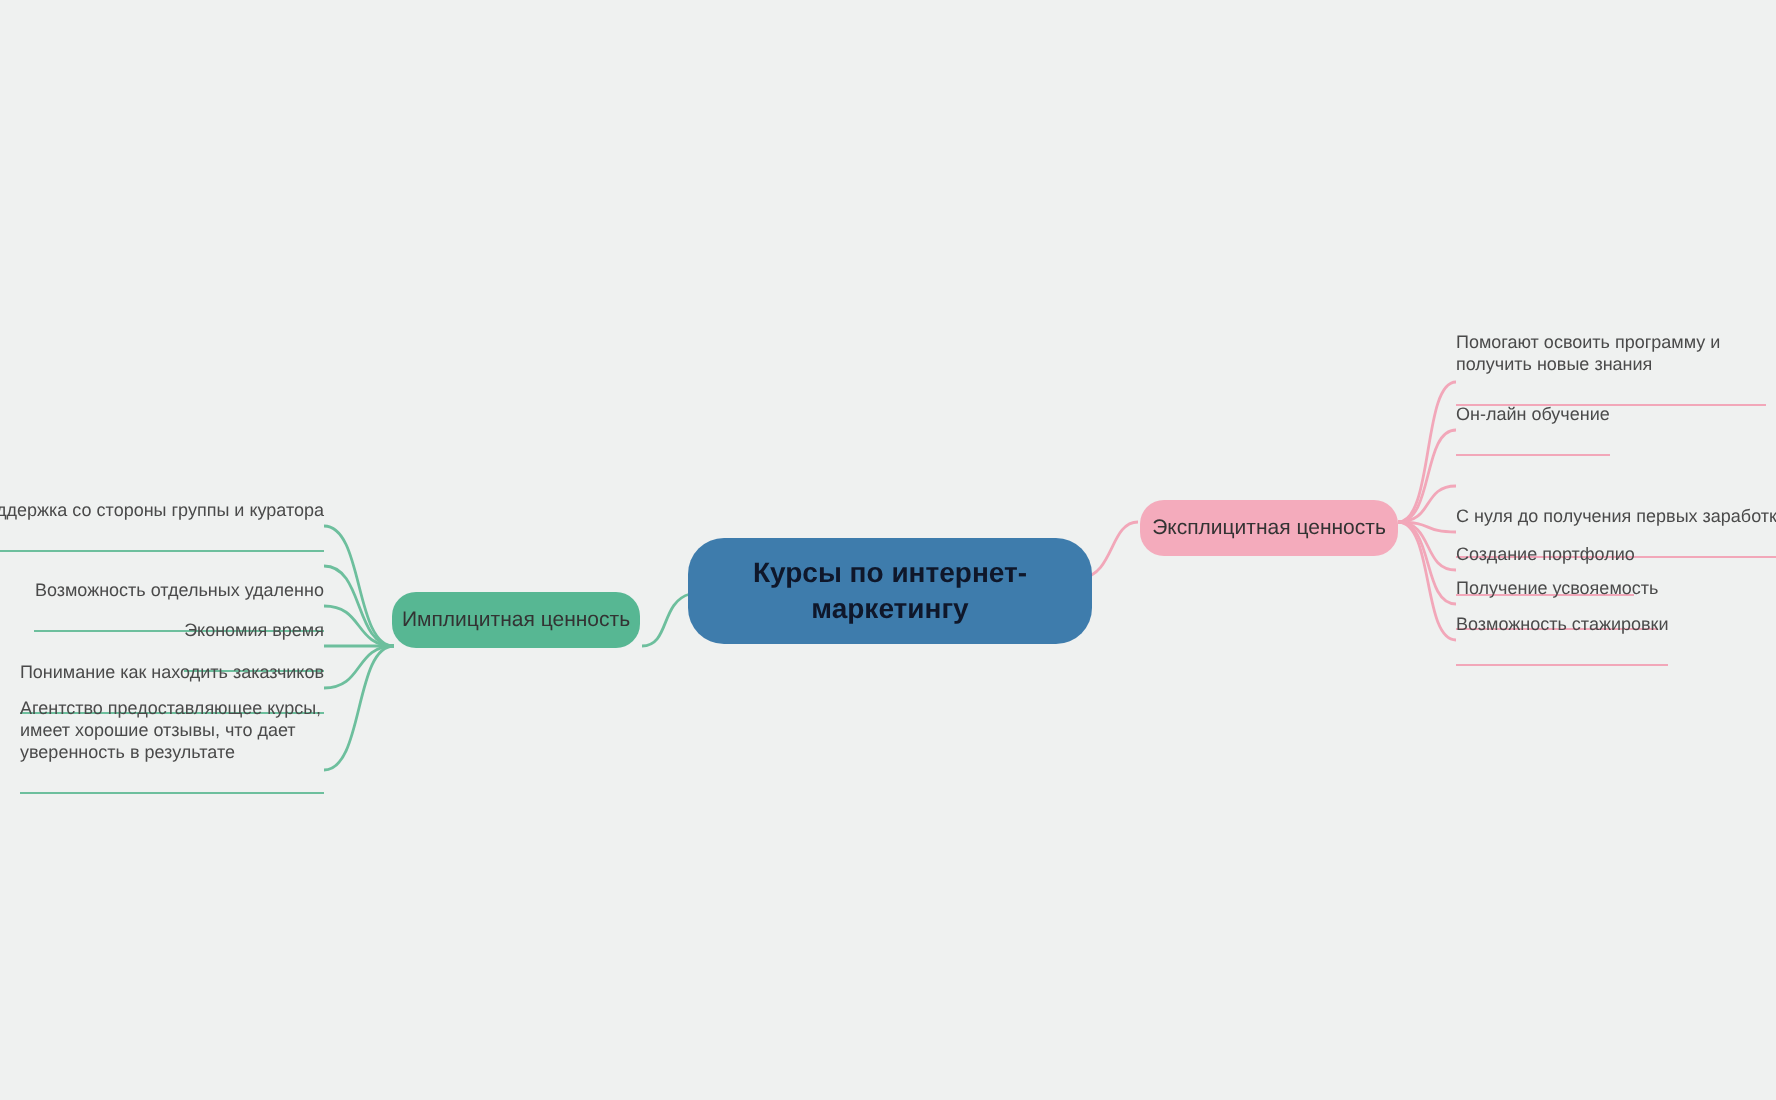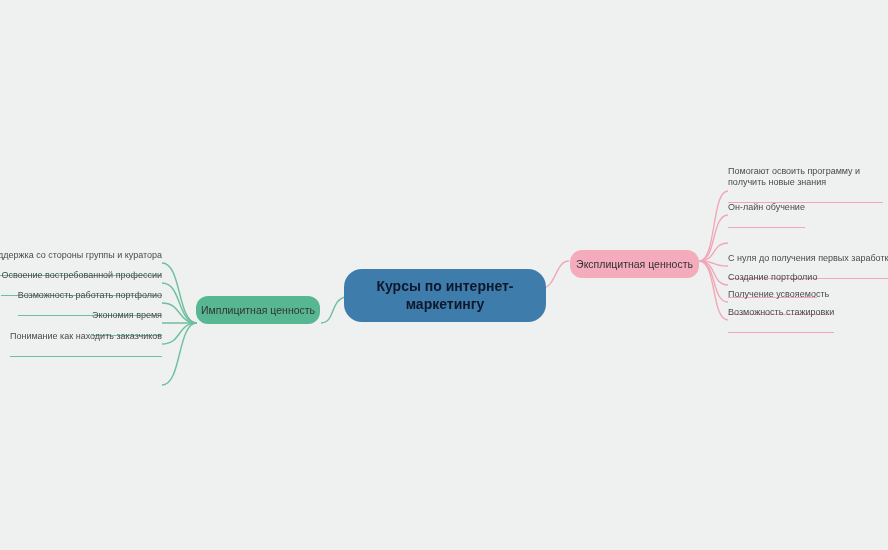--- a/index.html
+++ b/index.html
@@ -72,24 +72,24 @@
     <path class="ln-p" d="M699,261 C717,261 711,302 728,302"></path>
     <path class="ln-p" d="M699,261 C717,261 711,320 728,320"></path>
   </svg>
 
   <div class="root-node">Курсы по интернет-маркетингу</div>
 
   <div class="branch-pill branch-left">Имплицитная ценность</div>
   <div class="branch-pill branch-right">Эксплицитная ценность</div>
 
   <div class="leaf leaf-left" style="top:250px;">Поддержка со стороны группы и куратора</div>
-  <div class="leaf leaf-left" style="top:270px;">Освоение востребованной профессии</div>
-  <div class="leaf leaf-left" style="top:290px;">Возможность работать портфолио</div>
+  <div class="leaf leaf-left" style="top:290px;">Возможность отдельных удаленно</div>
   <div class="leaf leaf-left" style="top:310px;">Экономия время</div>
   <div class="leaf leaf-left" style="top:331px;">Понимание как находить заказчиков</div>
+  <div class="leaf leaf-left wrap" style="top:349px;">Агентство предоставляющее курсы, имеет хорошие отзывы, что дает уверенность в результате</div>
 
   <div class="leaf leaf-right wrap" style="top:166px;">Помогают освоить программу и получить новые знания</div>
   <div class="leaf leaf-right" style="top:202px;">Он-лайн обучение</div>
   <div class="leaf leaf-right" style="top:253px;">С нуля до получения первых заработков</div>
   <div class="leaf leaf-right" style="top:272px;">Создание портфолио</div>
   <div class="leaf leaf-right" style="top:289px;">Получение усвояемость</div>
   <div class="leaf leaf-right" style="top:307px;">Возможность стажировки</div>
 
 </div>
 

